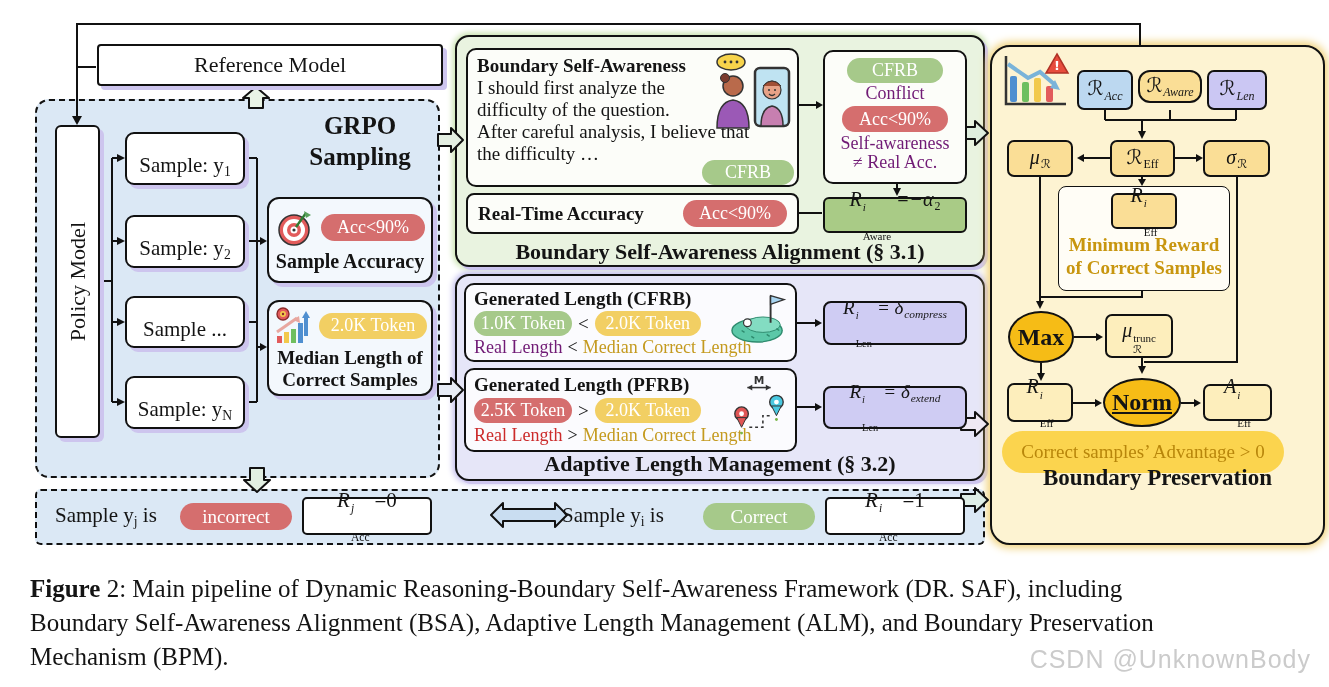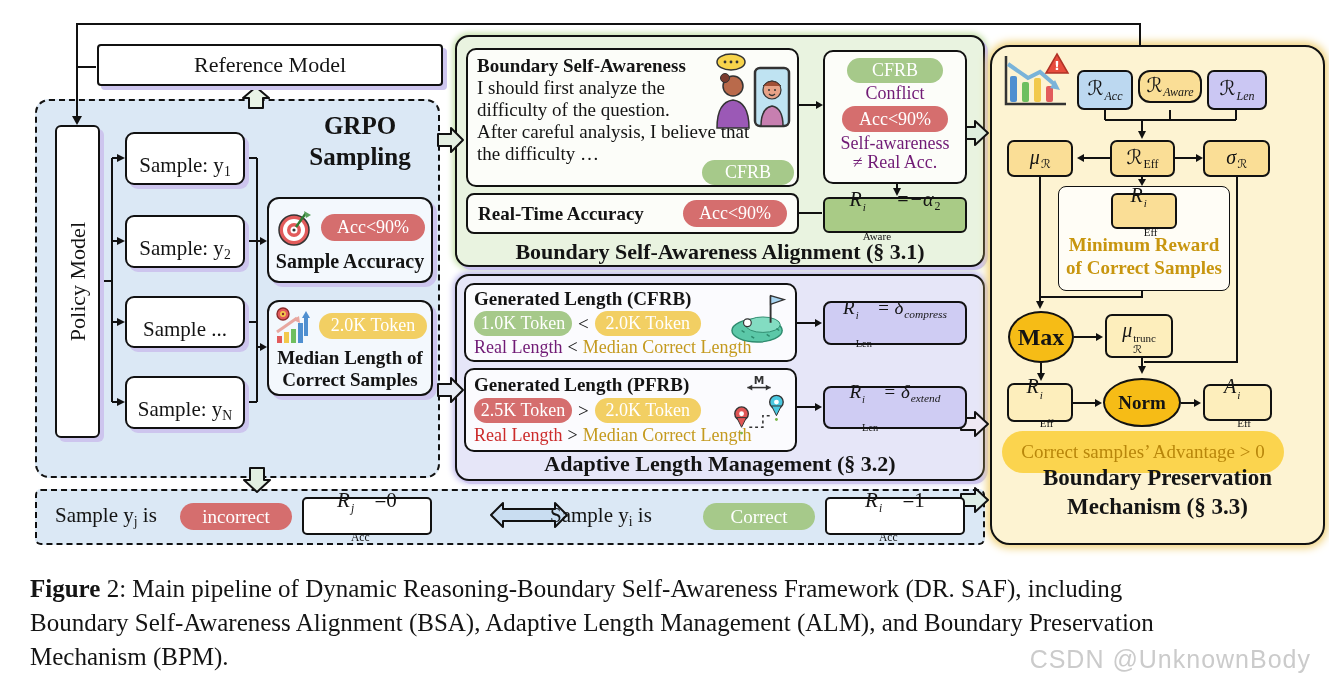--- a/index.html
+++ b/index.html
@@ -368,54 +368,53 @@
   </div>
 
   <div class="box" style="left:1007px;top:383px;width:66px;height:39px;border-radius:7px;background:#fdeebc;">
     <span class="m fs20"><span>R</span><span class="stk">
           <span class="itl">i</span>
           <span class="rom">Eff</span>
         </span></span>
   </div>
 
   <div class="box" style="left:1103px;top:378px;width:78px;height:49px;border-radius:50%;background:#f6bc16;border-width:2.5px;">
-    <span class="b" style="font-size:19px;">Norm</span>
+    <span class="b" style="font-size:24px;text-decoration:underline;">Norm</span>
   </div>
 
   <div class="box" style="left:1203px;top:384px;width:69px;height:37px;border-radius:7px;background:#fdeebc;">
     <span class="m fs20"><span>A</span><span class="stk">
           <span class="itl">i</span>
           <span class="rom">Eff</span>
         </span></span>
   </div>
 
   <div class="abs fs19 ctr" style="left:1002px;top:431px;width:282px;height:42px;background:#fbd44e;border-radius:999px;color:#b8860b;display:flex;align-items:center;justify-content:center;">
     <span>Correct samples’ Advantage &gt; 0</span>
   </div>
 
   <div class="abs b fs23 ctr" style="left:992px;top:463px;width:331px;line-height:29px;">
     <div>Boundary Preservation</div>
-    <div>Mechanism (§ 3.3)</div>
   </div>
 
   <div class="abs fs21" style="left:55px;top:503px;">
     <span class="m rom"><span>Sample y</span><span class="sb2">j</span><span> is</span></span>
   </div>
   <span class="pill red fs19 abs" style="left:180px;top:503px;width:112px;height:27px;display:flex;">
       <span>incorrect</span>
     </span>
   <div class="box" style="left:302px;top:497px;width:130px;height:38px;border-radius:5px;">
     <span class="m fs21">
       <span>R</span><span class="stk">
           <span class="itl">j</span>
           <span class="rom">Acc</span>
         </span><span class="rhs rom">=0</span>
     </span>
   </div>
-  <div class="abs fs21" style="left:550px;top:503px;">
+  <div class="abs fs21" style="left:562px;top:503px;">
     <span class="m rom"><span>Sample y</span><span class="sb2">i</span><span> is</span></span>
   </div>
   <span class="pill green fs19 abs" style="left:703px;top:503px;width:112px;height:27px;display:flex;">
       <span>Correct</span>
     </span>
   <div class="box" style="left:825px;top:497px;width:140px;height:38px;border-radius:5px;">
     <span class="m fs21">
       <span>R</span><span class="stk">
           <span class="itl">i</span>
           <span class="rom">Acc</span>

